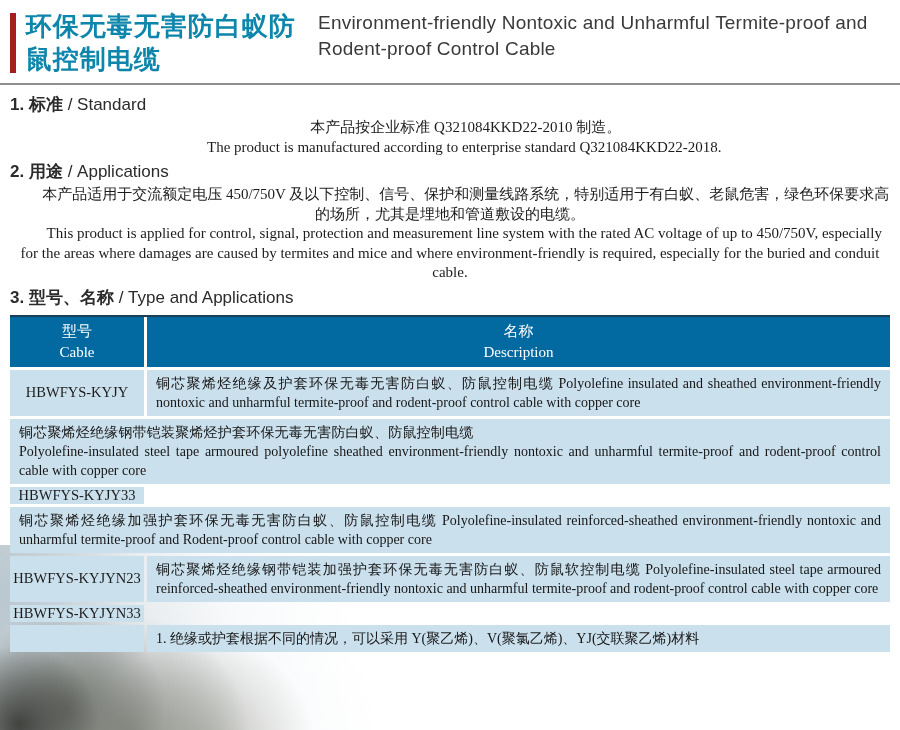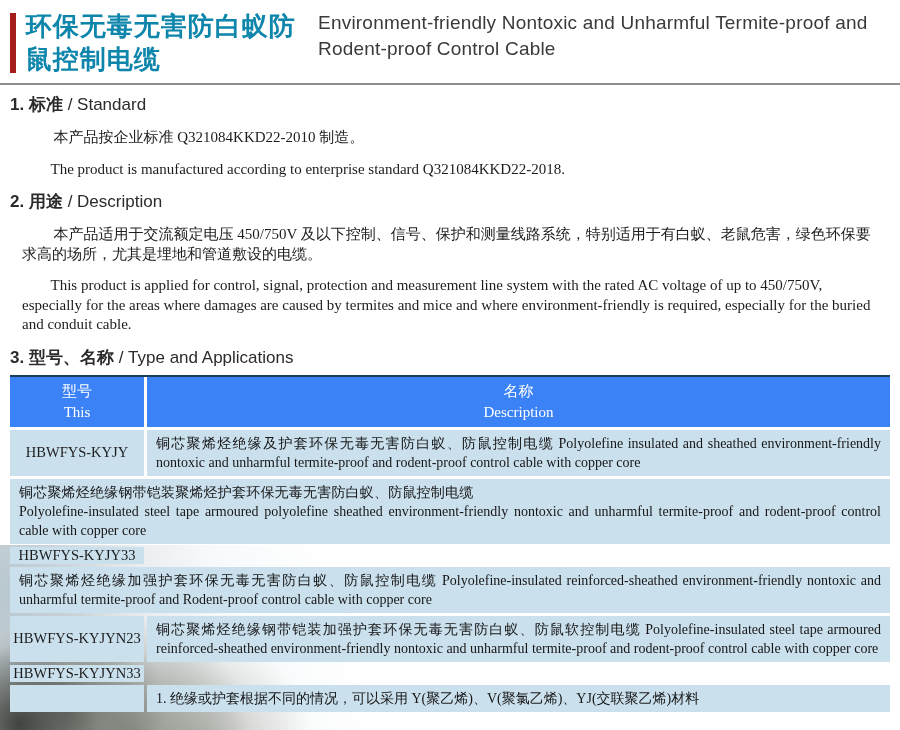--- a/index.html
+++ b/index.html
@@ -38,37 +38,37 @@
   }
   .divider{border:none;border-top:2px solid #8f8f8f;margin:7px -10px 9px -10px;}
 
   
   .sec-heading{
     margin:4px 0 2px 0;
     font-family:"Liberation Sans", sans-serif;
     font-size:17px;color:#2b2b2b;font-weight:normal;line-height:22px;
   }
   .sec-heading strong{font-weight:bold;}
-  .sec p{margin:12px;font-size:15px;line-height:19.5px;color:#1c1c1c;}
+  .sec p{margin:0;font-size:15px;line-height:19.5px;color:#1c1c1c;text-align:center;}
   .sec p.zh{text-indent:2.1em;}
   .sec p.en{text-indent:1.9em;}
 
   
   .ctable{margin-top:6px;}
   .trow{display:flex;margin-top:3px;}
   .trow.thead{margin-top:0;border-top:2px solid #1d3e57;}
   .cell{background:#cbe0ed;}
   .ctype{
     width:134px;flex:0 0 134px;margin-right:3px;
     display:flex;flex-direction:column;align-items:center;justify-content:center;
     text-align:center;font-size:14.5px;color:#1c1c1c;
   }
   .cdesc{flex:1;padding:4px 9px;font-size:14px;line-height:19px;text-align:justify;color:#161616;}
   .thead .cell{
-    background:#3b82f6;color:#ffffff;
+    background:#0369a1;color:#ffffff;
     padding-top:4px;padding-bottom:4px;
   }
   .thead .ctype,.thead .cdesc{
     display:flex;flex-direction:column;align-items:center;justify-content:center;
     text-align:center;font-size:15px;line-height:21px;min-height:40px;
   }
   .dzh{letter-spacing:0.2px;}
   .dzh.blockzh{display:block;}
   .remark-desc p{margin:0;}
 </style>
@@ -94,39 +94,39 @@
         <strong>1. 标准</strong>
         <span>/ Standard</span>
       </h3>
       <p class="zh">本产品按企业标准 Q321084KKD22-2010 制造。</p>
       <p class="en">The product is manufactured according to enterprise standard Q321084KKD22-2018.</p>
     </section>
 
     <section class="sec">
       <h3 class="sec-heading">
         <strong>2. 用途</strong>
-        <span>/ Description</span>
+        <span>/ Applications</span>
       </h3>
       <p class="zh">本产品适用于交流额定电压 450/750V 及以下控制、信号、保护和测量线路系统，特别适用于有白蚁、老鼠危害，绿色环保要求高的场所，尤其是埋地和管道敷设的电缆。</p>
       <p class="en">This product is applied for control, signal, protection and measurement line system with the rated AC voltage of up to 450/750V, especially for the areas where damages are caused by termites and mice and where environment-friendly is required, especially for the buried and conduit cable.</p>
     </section>
 
     <section class="sec">
       <h3 class="sec-heading">
         <strong>3. 型号、名称</strong>
         <span>/ Type and Applications</span>
       </h3>
     </section>
 
     <div class="ctable">
 
       <div class="trow thead">
         <div class="cell ctype">
           <div>型号</div>
-          <div>This</div>
+          <div>Cable</div>
         </div>
         <div class="cell cdesc">
           <div>名称</div>
           <div>Description</div>
         </div>
       </div>
 
       <div class="trow">
         <div class="cell ctype">HBWFYS-KYJY</div>
         <div class="cell cdesc">

